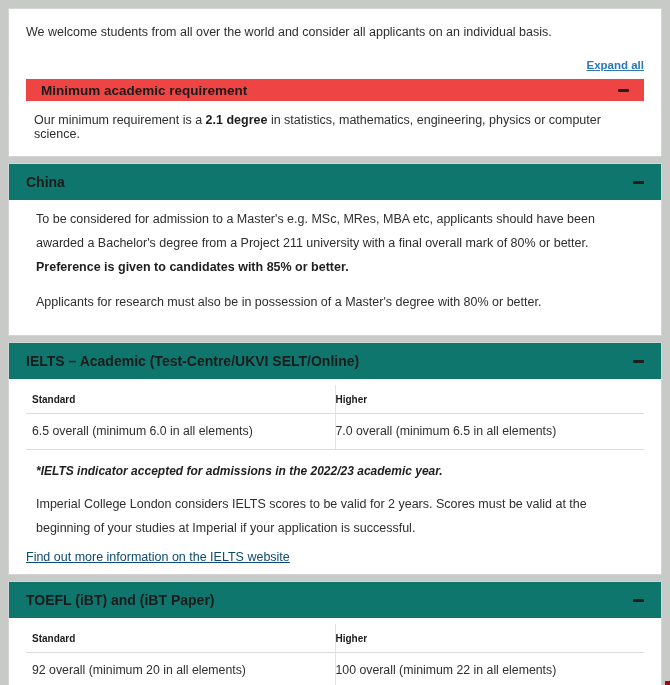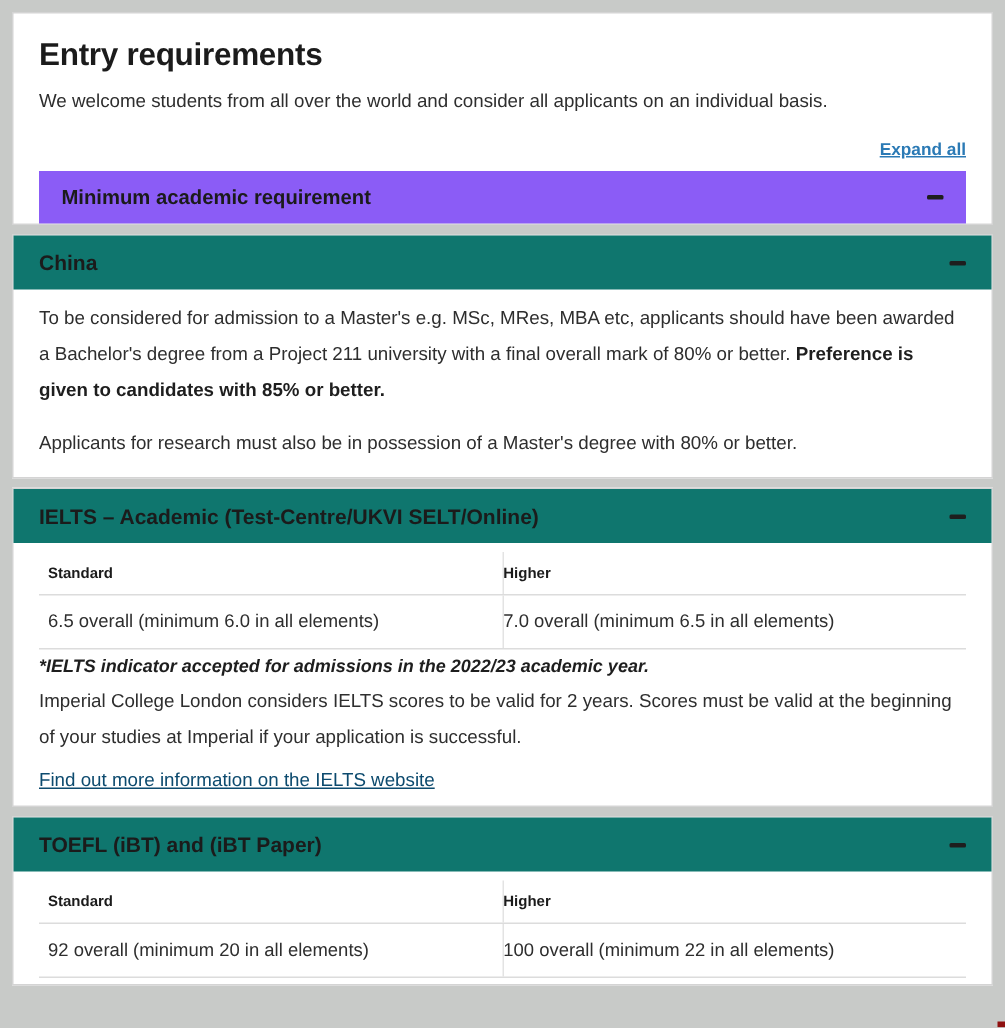--- a/index.html
+++ b/index.html
@@ -26,43 +26,43 @@
     font-size:21px;line-height:1.15;
     font-weight:bold;color:#1b1b1b;letter-spacing:-0.2px;
   }
   .intro-text{margin:0;font-size:12.5px;color:#2e2e2e;}
   .expand-row{text-align:right;margin:16px 0 6px 0;}
   .expand-link{
     font-size:11.5px;font-weight:600;
     color:#2b7ab5;text-decoration:underline;cursor:pointer;
   }
   .sub-acc-header{
-    background:#8b5cf6;
-    height:35px;box-sizing:border-box;
+    background:#ef4444;
+    height:22px;box-sizing:border-box;
     padding:0 15px;
     display:flex;align-items:center;justify-content:space-between;
     cursor:pointer;
   }
   .sub-acc-title{font-size:13.5px;font-weight:bold;color:#1b1b1b;}
   .sub-acc-body{padding:12px 8px 15px 8px;font-size:12.5px;color:#2e2e2e;}
   
   .acc-header{
     background:#0f766e;
     height:36px;box-sizing:border-box;
     padding:0 17px;
     display:flex;align-items:center;justify-content:space-between;
     cursor:pointer;
   }
   .acc-title{font-size:14px;font-weight:bold;color:#1b1b1b;}
   .minus-icon{
     display:inline-block;width:11px;height:3px;
     background:#1e1e1e;border-radius:1px;flex:0 0 auto;
   }
   .acc-body{padding:4px 17px 10px 17px;font-size:12.5px;color:#2e2e2e;}
-  .acc-body p{margin:0;line-height:1.9;}
+  .acc-body p{margin:10px;line-height:1.9;}
   .p-top{margin-top:4px !important;}
   .p-gap{margin-top:12px !important;}
   b,strong{color:#1e1e1e;}
   
   table.req-table{
     width:100%;border-collapse:collapse;margin-top:2px;
   }
   .req-table th{
     text-align:left;font-size:10px;font-weight:bold;color:#1b1b1b;
     padding:9px 8px 8px 6px;border-bottom:1px solid #dcdcdc;width:50%;
@@ -87,28 +87,30 @@
   .corner-artifact{
     position:absolute;right:0;bottom:0;width:5px;height:4px;background:#8f1010;
   }
 </style>
 </head>
 <body>
 
 <div class="page">
 
   <div class="card intro-card">
-    <h1 class="page-title">Entry requirements</h1>
     <p class="intro-text">We welcome students from all over the world and consider all applicants on an individual basis.</p>
     <div class="expand-row">
       <a class="expand-link">Expand all</a>
     </div>
     <div class="sub-acc-header">
       <span class="sub-acc-title">Minimum academic requirement</span>
       <span class="minus-icon"></span>
+    </div>
+    <div class="sub-acc-body">
+      <span>Our minimum requirement is a </span><strong>2.1 degree</strong><span> in statistics, mathematics, engineering, physics or computer science.</span>
     </div>
   </div>
 
   <div class="card">
     <div class="acc-header">
       <span class="acc-title">China</span>
       <span class="minus-icon"></span>
     </div>
     <div class="acc-body">
       <p class="p-top"><span>To be considered for admission to a Master's e.g. MSc, MRes, MBA etc, applicants should have been awarded a Bachelor's degree from a Project 211 university with a final overall mark of 80% or better. </span><strong>Preference is given to candidates with 85% or better.</strong></p>

